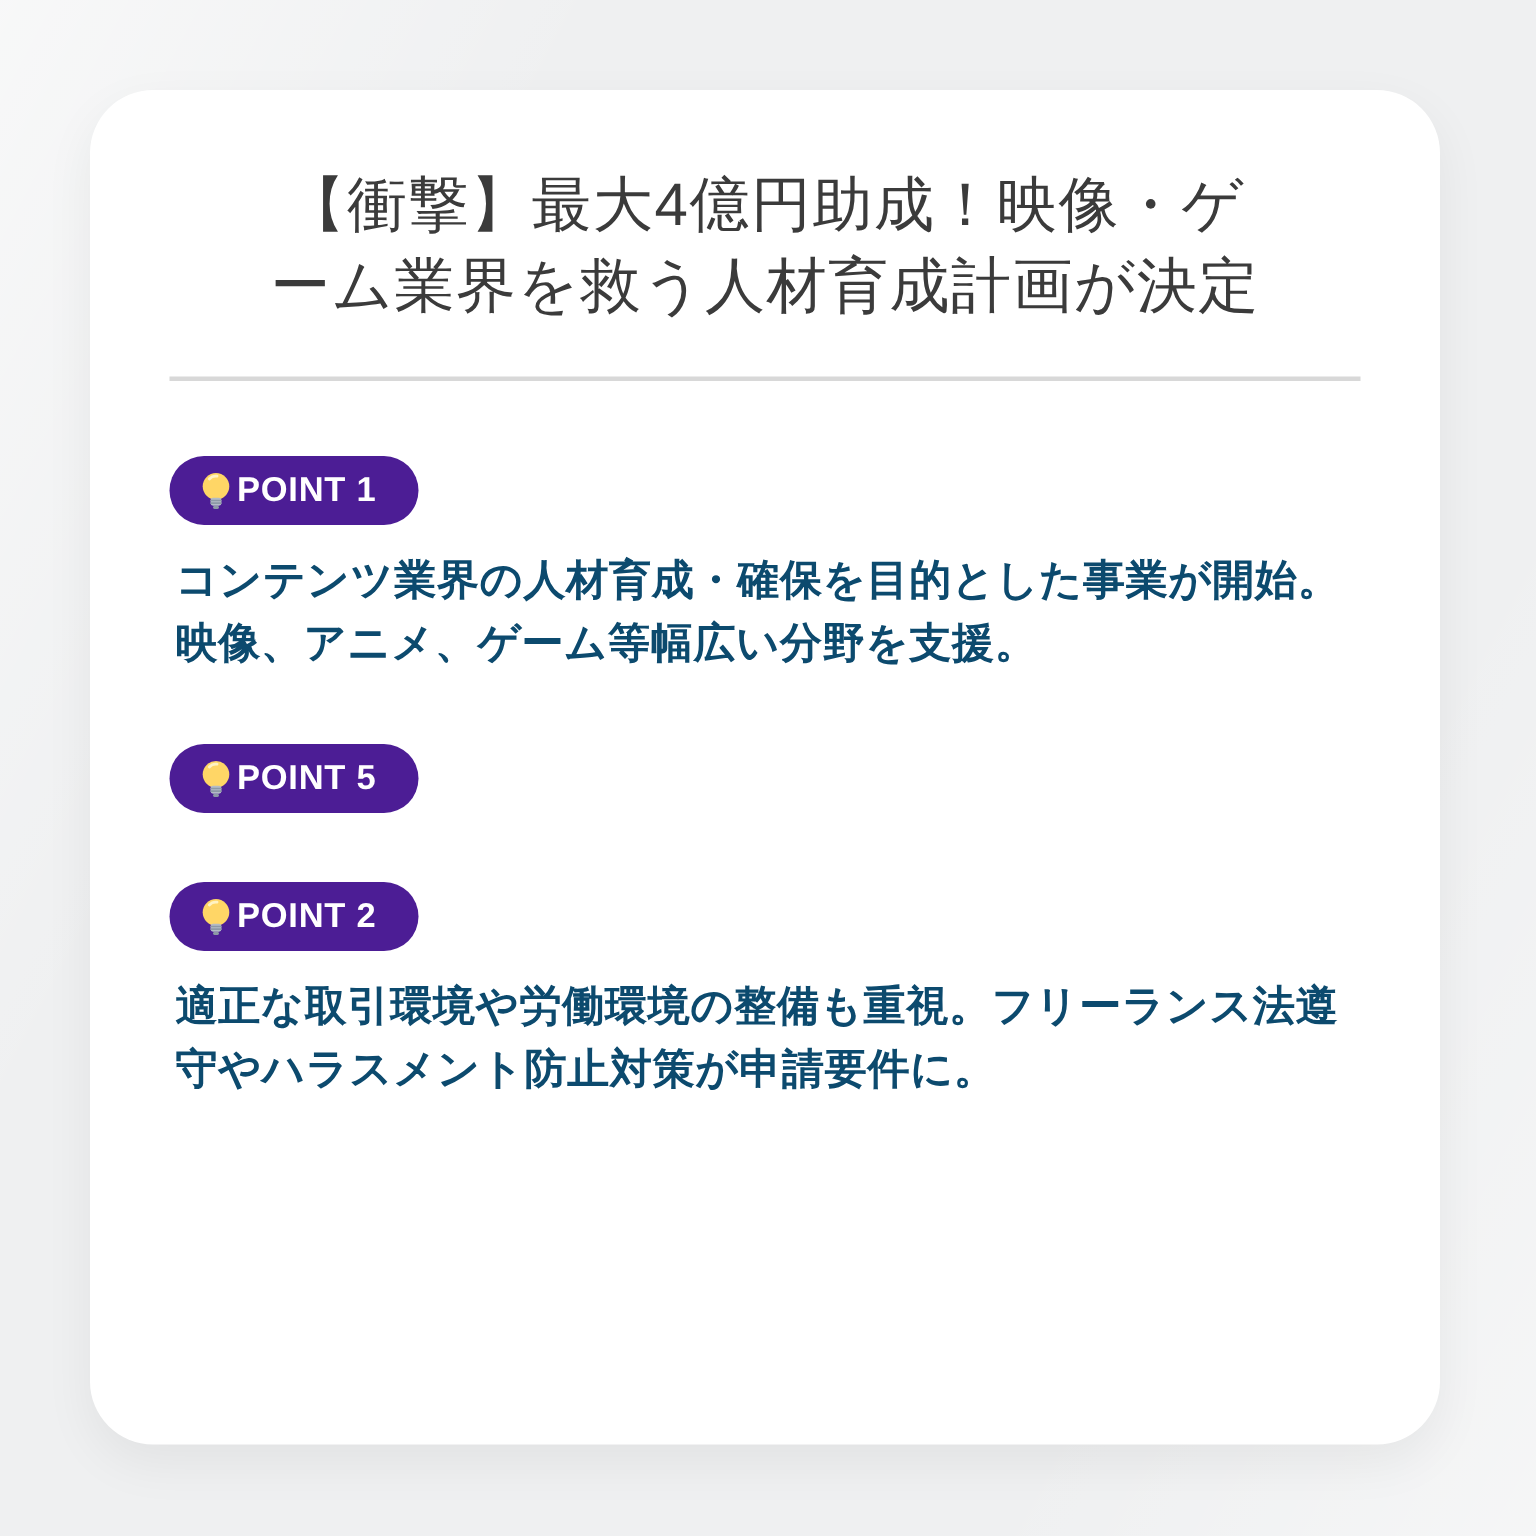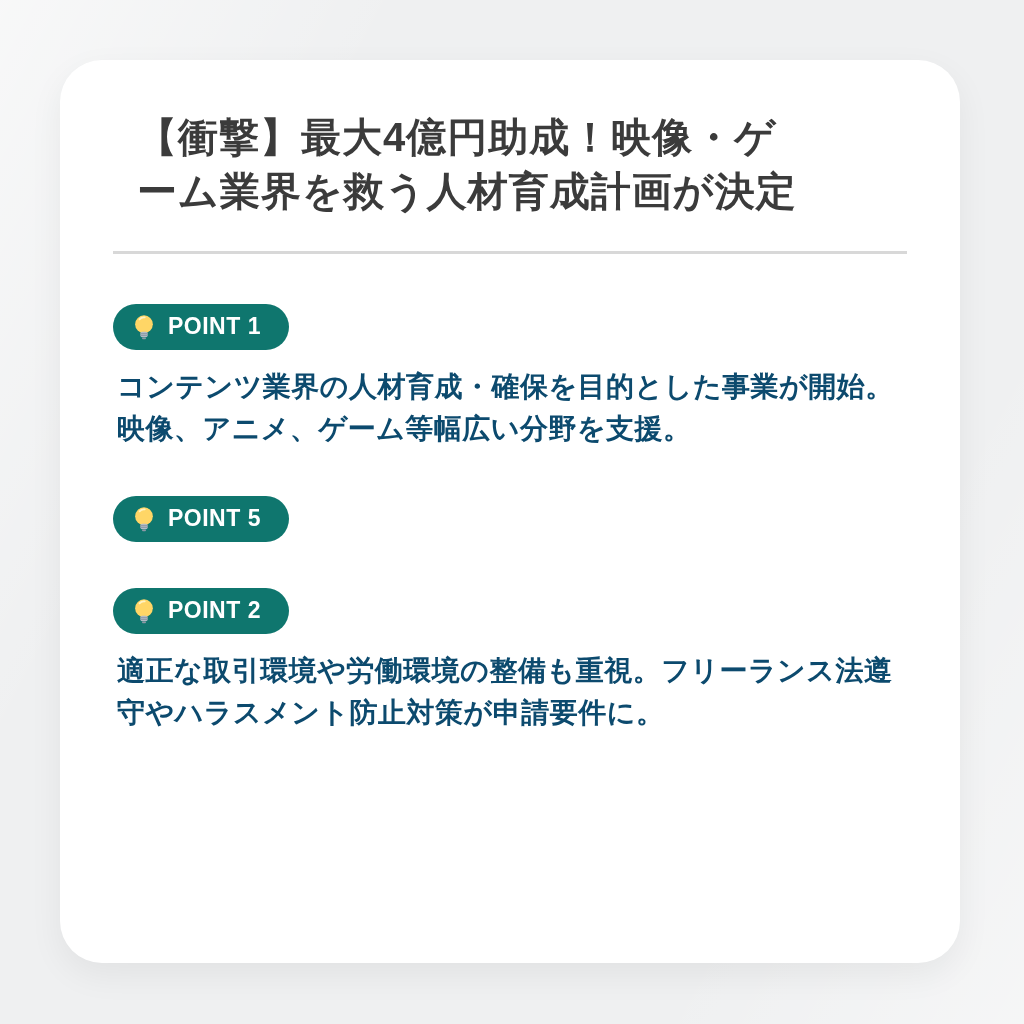--- a/index.html
+++ b/index.html
@@ -23,37 +23,37 @@
     border-radius: 42px;
     box-shadow: 0 12px 34px rgba(0,0,0,0.06);
     box-sizing: border-box;
     padding: 50px 53px 0 53px;
   }
   .title {
     margin: 0 auto;
     padding: 0 24px;
     font-size: 40px;
     line-height: 1.35;
-    font-weight: 700;
+    font-weight: 400;
     letter-spacing: 1px;
     color: #3b3b3b;
+    text-align: center;
     text-wrap: balance;
   }
   .divider {
     border: none;
     height: 3px;
     background: #d8d8d8;
     margin: 33px 0 50px 0;
   }
   .point-section { margin-bottom: 46px; }
   .badge {
     display: inline-flex;
     align-items: center;
-    gap: 10px;
-    background: #0f766e;
+    background: #4c1d95;
     color: #ffffff;
     border-radius: 999px;
     padding: 9px 28px 9px 17px;
     font-size: 23px;
     font-weight: 800;
     letter-spacing: 0.5px;
     line-height: 1.2;
   }
   .bulb { display: inline-flex; width: 28px; height: 28px; }
   .bulb svg { width: 100%; height: 100%; }

